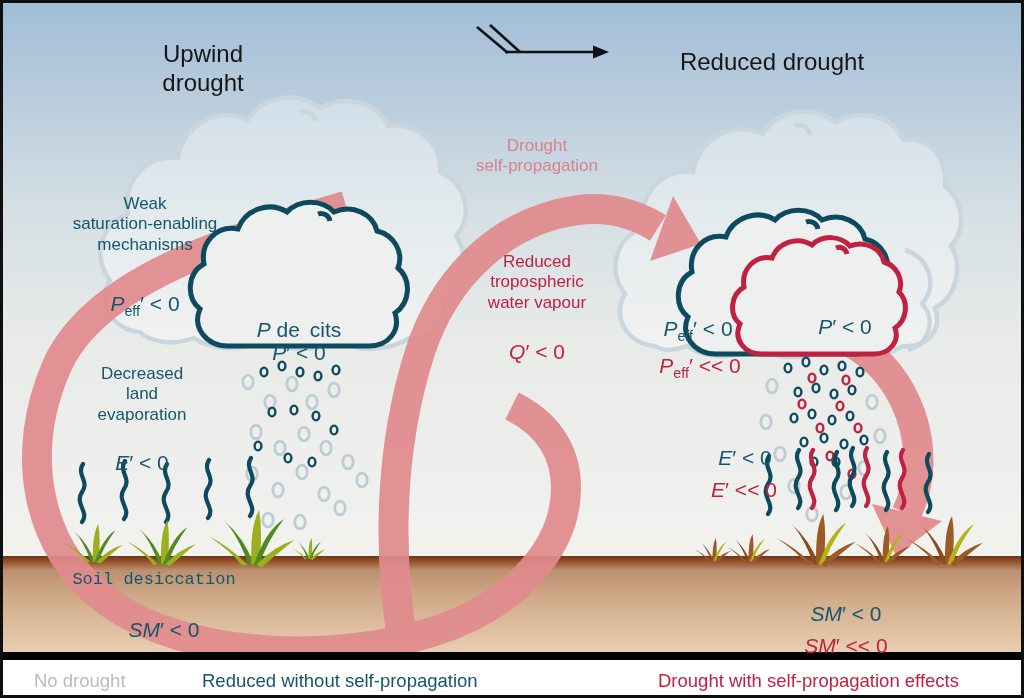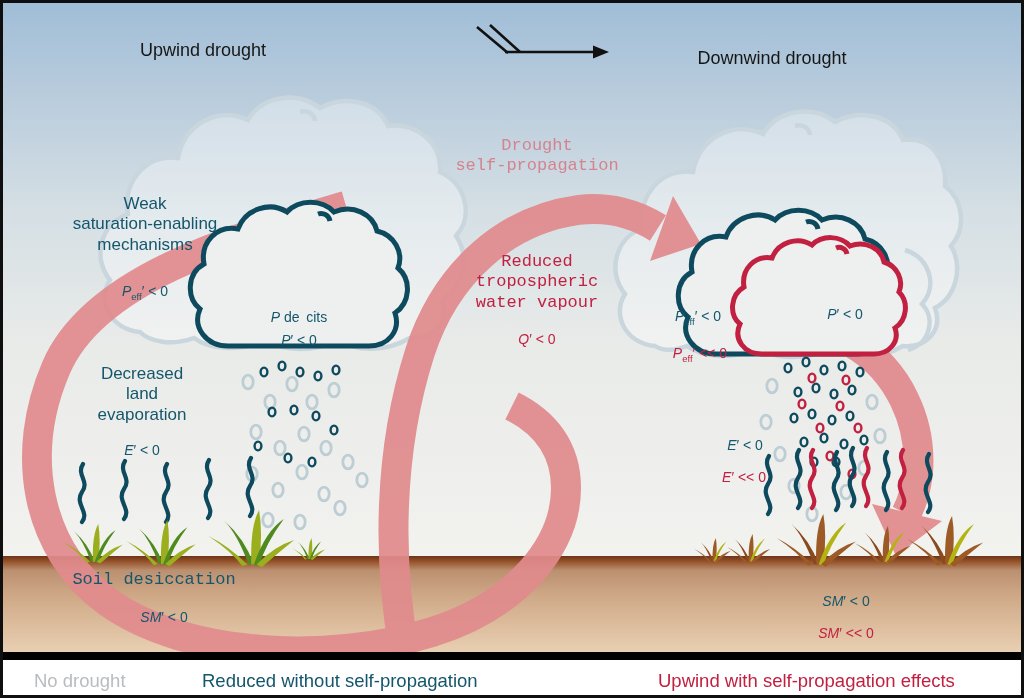--- a/index.html
+++ b/index.html
@@ -15,24 +15,24 @@
     background:linear-gradient(180deg,#9fbdd7 0%,#b7cbdc 16%,#d5dfe4 38%,#e9ebe9 62%,#f2f2ef 100%);}
   .ground{position:absolute;left:0;top:556px;width:1024px;height:96px;z-index:1;
     background:linear-gradient(180deg,#6e3418 0%,#96542c 6%,#bb9070 15%,#cfa987 42%,#e9cfb2 100%);}
   .legendbar{position:absolute;left:0;top:652px;width:1024px;height:62px;z-index:3;
     background:#ffffff;border-top:8px solid #000000;box-sizing:border-box;padding-left:48px;}
   .frame{position:absolute;inset:0;border:3px solid #0f0f0f;z-index:40;pointer-events:none;}
   svg.layer{position:absolute;left:0;top:0;z-index:2;}
   .lbl{position:absolute;z-index:5;white-space:pre-line;line-height:1.2;}
   .c{text-align:center;}
   .teal{color:var(--teal);} .red{color:var(--red);}
-  .pink{color:var(--pink-text);font-family:Liberation Mono, monospace;} .grayc{color:var(--gray-legend);}
+  .pink{color:var(--pink-text);} .grayc{color:var(--gray-legend);}
   .blk{color:#161616;}
-  .t18{font-size:18px;} .t17{font-size:17px;}
-  .f{font-size:14px;}
+  .t18{font-size:24px;} .t17{font-size:17px;}
+  .f{font-size:21px;}
   .f .sym{font-style:italic;}
   .f sub{font-size:68%;line-height:0;}
   .legendbar .lg{position:absolute;top:10px;font-size:18.5px;}
 </style>
 </head>
 <body>
 
 <div id="scene">
   <div class="sky"></div>
   <div class="ground"></div>
@@ -231,40 +231,40 @@
     <g>
       <use href="#tuftB" transform="translate(712,560) scale(0.55)"></use>
       <use href="#tuftB" transform="translate(748,560) scale(0.65)"></use>
       <use href="#tuftB" transform="translate(815,562) scale(1.2)"></use>
       <use href="#tuftB" transform="translate(882,560) scale(0.85)"></use>
       <use href="#tuftB" transform="translate(944,562) scale(1.15)"></use>
     </g>
   </svg>
 
   <div class="lbl c blk t18" style="left:121px;top:40px;width:164px;">Upwind drought</div>
-  <div class="lbl c blk t18" style="left:672px;top:48px;width:200px;">Downwind drought</div>
+  <div class="lbl c blk t18" style="left:672px;top:48px;width:200px;">Reduced drought</div>
 
   <div class="lbl c teal t17" style="left:38px;top:194px;width:214px;">Weak
 saturation-enabling
 mechanisms</div>
   <div class="lbl c teal f" style="left:38px;top:266px;width:214px;">
     <span class="sym">P</span><sub>eff</sub><span>′ &lt; 0</span>
   </div>
 
   <div class="lbl c teal f" style="left:238px;top:292px;width:122px;">
     <span class="sym">P</span><span style="font-style:normal"> de  cits</span>
   </div>
   <div class="lbl c teal f" style="left:238px;top:315px;width:122px;">
     <span class="sym">P</span><span>′ &lt; 0</span>
   </div>
 
   <div class="lbl c pink t17" style="left:452px;top:136px;width:170px;">Drought
 self-propagation</div>
 
-  <div class="lbl c red t17" style="left:448px;top:252px;width:178px;font-family:Liberation Mono, monospace;">Reduced
+  <div class="lbl c red t17" style="left:448px;top:252px;width:178px;">Reduced
 tropospheric
 water vapour</div>
   <div class="lbl c red f" style="left:448px;top:314px;width:178px;">
     <span class="sym">Q</span><span>′ &lt; 0</span>
   </div>
 
   <div class="lbl c teal t17" style="left:52px;top:364px;width:180px;">Decreased
 land
 evaporation</div>
   <div class="lbl c teal f" style="left:52px;top:425px;width:180px;">
@@ -297,17 +297,17 @@
   <div class="lbl c teal f" style="left:798px;top:576px;width:96px;">
     <span class="sym">SM</span><span>′ &lt; 0</span>
   </div>
   <div class="lbl c red f" style="left:794px;top:608px;width:104px;">
     <span class="sym">SM</span><span>′ &lt;&lt; 0</span>
   </div>
 
   <div class="legendbar">
     <span class="lg grayc" style="left:34px;">No drought</span>
     <span class="lg teal" style="left:202px;">Reduced without self-propagation</span>
-    <span class="lg red" style="left:658px;">Upwind with self-propagation effects</span>
+    <span class="lg red" style="left:658px;">Drought with self-propagation effects</span>
   </div>
 
   <div class="frame"></div>
 </div>
 
 </body></html>

